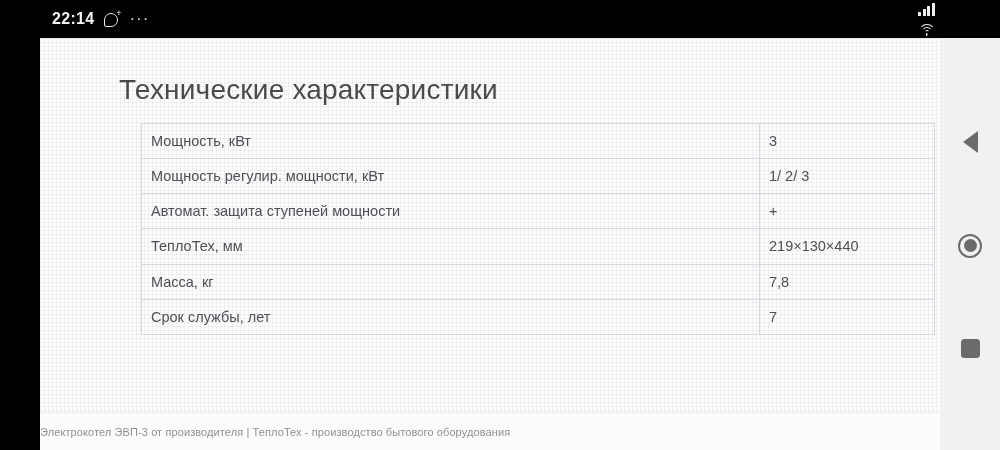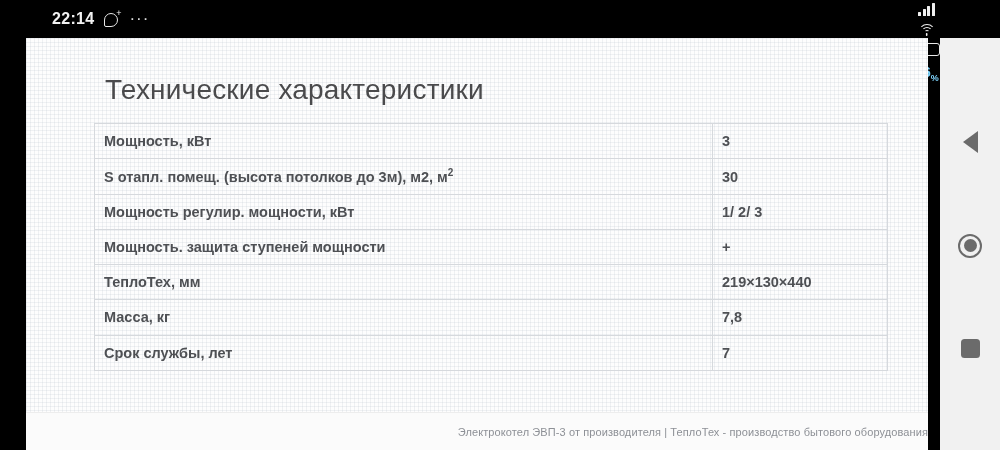--- a/index.html
+++ b/index.html
@@ -68,21 +68,21 @@
   .batt::after{
     content:""; position:absolute; right:-4px; top:3.5px;
     width:2.5px; height:5px; background:#e9e9e9; border-radius:0 1.5px 1.5px 0;
   }
   .batt .lvl{ height:100%; width:16%; background:#e03b3b; border-radius:1px; }
   .battpct{ font-size:15px; font-weight:bold; color:#7dd3fc; }
   .battpct sub{ font-size:9px; }
 
   
   .pagewrap{
-    position:absolute; left:26px; top:38px; width:902px; height:412px;
+    position:absolute; left:40px; top:38px; width:902px; height:412px;
     background:#ffffff;
     overflow:hidden;
   }
   .pagebg{
     position:absolute; inset:0;
     background-color:#fdfdfd;
     background-image:
       linear-gradient(to right, rgba(205,210,218,.30) 1px, transparent 1px),
       linear-gradient(to bottom, rgba(205,210,218,.30) 1px, transparent 1px);
     background-size:4px 4px;
@@ -90,46 +90,45 @@
   .content{
     position:absolute; left:0; top:0; right:0; bottom:0;
     padding:24px 30px 0 40px;
   }
   .page-title{
     font-size:28px; font-weight:normal; color:#4a4a4c;
     letter-spacing:.2px; margin:12px 0 17px 39px;
   }
 
   table.spec{
-    margin-left:28px;
+    margin-left:61px;
     width:793px;
     border-collapse:collapse;
     background:transparent;
     table-layout:fixed;
-    font-weight:bold;
   }
   table.spec td{
     border:1px solid #d6d9dd;
     font-size:14.5px;
     color:#4e5054;
     padding:8px 10px 8px 9px;
     height:32px;
     vertical-align:middle;
     line-height:1.25;
   }
   table.spec td.k{ width:618px; }
   table.spec td.v{ width:175px; }
   table.spec td sup{ font-size:10px; vertical-align:super; }
 
   
   .sitefooter{
     position:absolute; left:0; bottom:0; width:902px; height:38px;
     background:#fbfbfb;
     border-top:1px solid #ededed;
-    display:flex; align-items:center; justify-content:flex-end;
+    display:flex; align-items:center; justify-content:flex-start;
   }
   .sitefooter .txt{
     font-size:11px; color:#8d9096; letter-spacing:.1px;
   }
 
   
   .navbar{
     position:absolute; right:0; top:38px; width:60px; height:412px;
     background:#f1f1f1;
     display:flex; flex-direction:column; align-items:center;
@@ -201,29 +200,25 @@
     <div class="content">
       <h1 class="page-title">Технические характеристики</h1>
 
       <table class="spec">
         <tbody>
             <tr>
               <td class="k">Мощность, кВт</td>
               <td class="v">3</td>
             </tr>
             <tr>
-              <td class="k">S отапл. помещ. (высота потолков до 3м), м2, м<sup>2</sup></td>
-              <td class="v">30</td>
-            </tr>
-            <tr>
               <td class="k">Мощность регулир. мощности, кВт</td>
               <td class="v">1/ 2/ 3</td>
             </tr>
             <tr>
-              <td class="k">Мощность. защита ступеней мощности</td>
+              <td class="k">Автомат. защита ступеней мощности</td>
               <td class="v">+</td>
             </tr>
             <tr>
               <td class="k">ТеплоТех, мм</td>
               <td class="v">219×130×440</td>
             </tr>
             <tr>
               <td class="k">Масса, кг</td>
               <td class="v">7,8</td>
             </tr>

